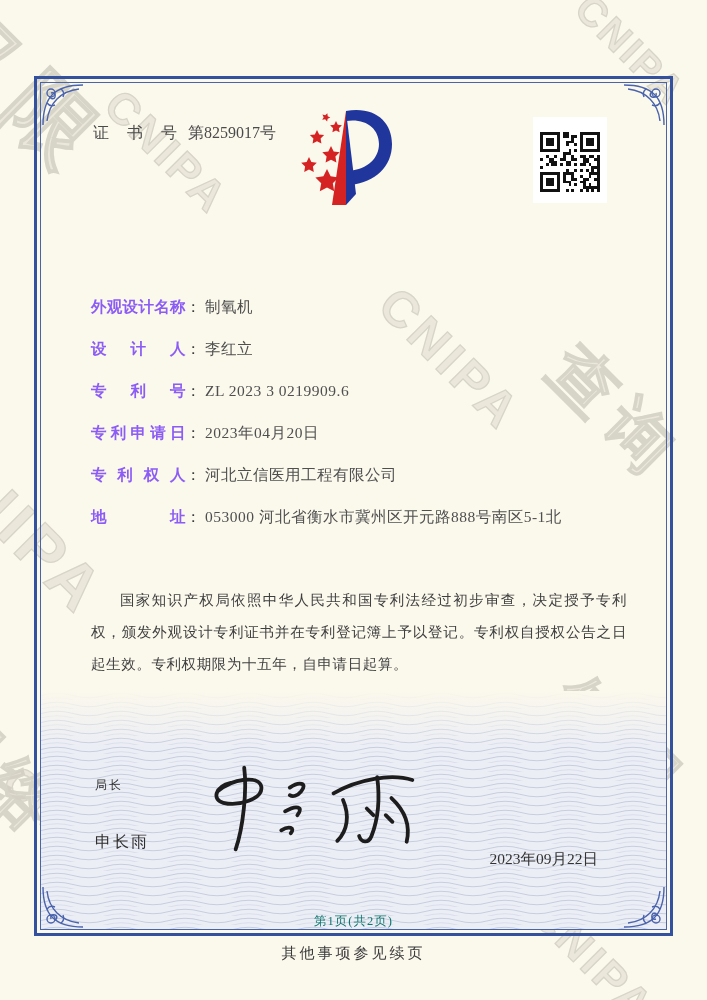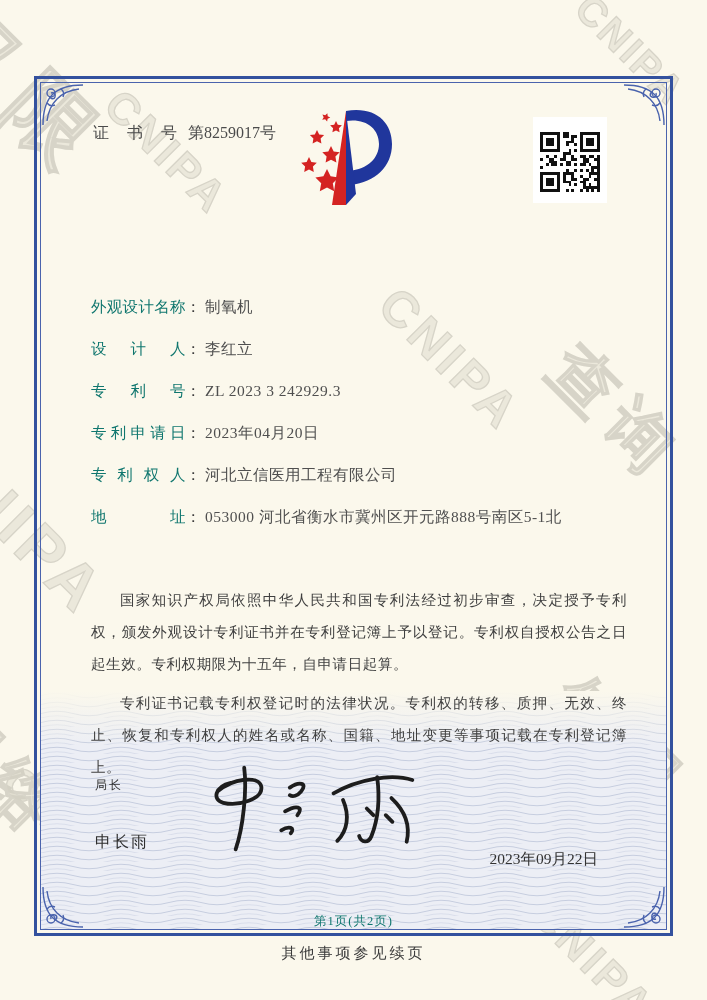--- a/index.html
+++ b/index.html
@@ -62,21 +62,21 @@
 
   .title{
     position:absolute;left:0;top:130px;width:100%;text-align:center;
     font-size:31px;font-weight:bold;letter-spacing:8px;color:#161616;
   }
 
   .fields{position:absolute;left:54px;top:218px;width:548px;font-size:15.5px;}
   .frow{position:relative;height:23px;margin-bottom:19px;white-space:nowrap;color:#4a4a4a;}
   .flabel{
     display:inline-block;width:6.1em;text-align:justify;text-align-last:justify;
-    color:#0f766e;vertical-align:top;
+    color:#8b5cf6;vertical-align:top;font-weight:bold;
   }
   .colon{margin-right:4px;color:#3c3c3c;}
   .fvalue{color:#4f4f4f;letter-spacing:0.5px;}
   .pair2{position:absolute;left:258px;top:0;}
 
   .paras{position:absolute;left:54px;top:505px;width:536px;font-size:14.5px;
     line-height:32px;color:#3f3f3f;letter-spacing:0.6px;text-align:justify;}
   .paras p{margin:0 0 7px 0;text-indent:2em;}
 
   .sig-title{position:absolute;left:58px;top:698px;font-size:12px;color:#2e2e2e;letter-spacing:2px;}
@@ -399,36 +399,35 @@
 
 
       <div class="fields">
         <div class="frow">
           <span class="flabel">外观设计名称</span><span class="colon">：</span><span class="fvalue">制氧机</span>
         </div>
         <div class="frow">
           <span class="flabel">设计人</span><span class="colon">：</span><span class="fvalue">李红立</span>
         </div>
         <div class="frow">
-          <span class="flabel">专利号</span><span class="colon">：</span><span class="fvalue">ZL 2023 3 242929.3</span>
+          <span class="flabel">专利号</span><span class="colon">：</span><span class="fvalue">ZL 2023 3 0219909.6</span>
         </div>
         <div class="frow">
           <span class="flabel">专利申请日</span><span class="colon">：</span><span class="fvalue">2023年04月20日</span>
         </div>
         <div class="frow">
           <span class="flabel">专利权人</span><span class="colon">：</span><span class="fvalue">河北立信医用工程有限公司</span>
         </div>
         <div class="frow">
           <span class="flabel">地址</span><span class="colon">：</span><span class="fvalue">053000 河北省衡水市冀州区开元路888号南区5-1北</span>
         </div>
       </div>
 
       <div class="paras">
         <p>国家知识产权局依照中华人民共和国专利法经过初步审查，决定授予专利权，颁发外观设计专利证书并在专利登记簿上予以登记。专利权自授权公告之日起生效。专利权期限为十五年，自申请日起算。</p>
-        <p>专利证书记载专利权登记时的法律状况。专利权的转移、质押、无效、终止、恢复和专利权人的姓名或名称、国籍、地址变更等事项记载在专利登记簿上。</p>
       </div>
 
       <div class="sig-title">局长</div>
       <div class="sig-name">申长雨</div>
 
       <svg class="signature" width="240" height="95" viewBox="0 0 240 100">
         <g fill="none" stroke="#1d1d1d" stroke-width="4" stroke-linecap="round">
           <path d="M28,32 C 44,18 72,15 74,27 C 76,40 50,48 34,44 C 22,41 25,27 42,23"></path>
           <path d="M56,7 C 59,30 55,70 47,93"></path>
           <path d="M104,28 C 114,21 123,23 116,32 C 112,37 107,38 104,36"></path>

